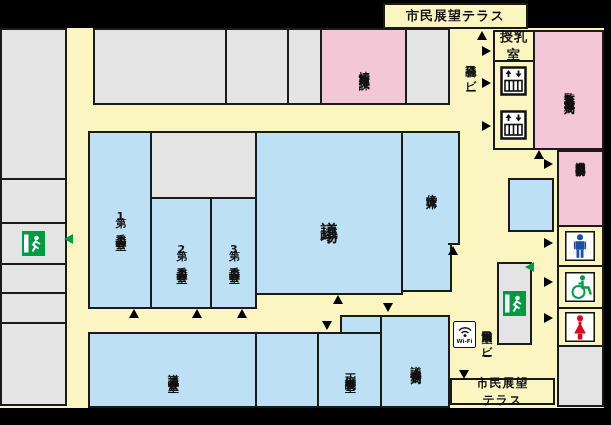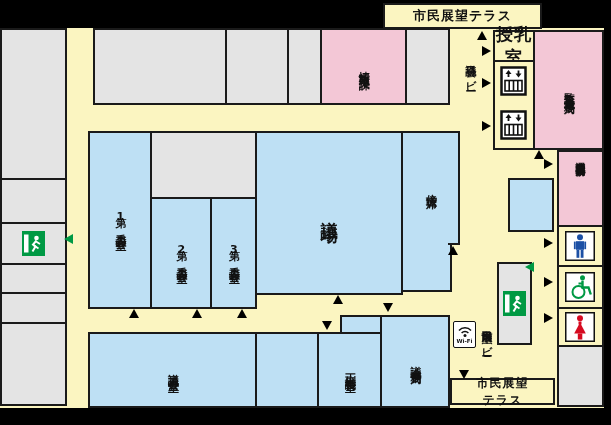--- a/index.html
+++ b/index.html
@@ -47,25 +47,25 @@
   <div class="room gray" style="left:0;top:322px;width:67px;height:84px;"></div>
 
   <div class="room gray" style="left:93px;top:28px;width:134px;height:77px;"></div>
   <div class="room gray" style="left:225px;top:28px;width:64px;height:77px;"></div>
   <div class="room gray" style="left:287px;top:28px;width:35px;height:77px;"></div>
   <div class="room pink" style="left:320px;top:28px;width:87px;height:77px;">
     <span class="vtext">情報政策課</span>
   </div>
   <div class="room gray" style="left:405px;top:28px;width:45px;height:77px;"></div>
 
-  <div class="room yellow" style="left:383px;top:3px;width:159px;height:26px;">
+  <div class="room yellow" style="left:383px;top:3px;width:145px;height:26px;">
     <span class="htext">市民展望テラス</span>
   </div>
   <div class="room yellow" style="left:493px;top:30px;width:42px;height:32px;">
-    <span class="htext small-sp" style="font-size:17px;">授乳室</span>
+    <span class="htext small-sp" style="font-size:13px;">授乳室</span>
   </div>
   <div class="room yellow" style="left:493px;top:60px;width:42px;height:90px;"></div>
   <div class="room pink" style="left:533px;top:30px;width:71px;height:120px;">
     <span class="vtext">監査委員事務局</span>
   </div>
   <div class="room pink" style="left:557px;top:150px;width:47px;height:77px;">
     <span class="vtext" style="font-size:10px;letter-spacing:0.5px;height:70px;line-height:1.5;">選挙管理委員会事務局</span>
   </div>
 
   <svg class="iconbox" style="left:500px;top:66px;" width="27" height="30" viewBox="0 0 27 30">

